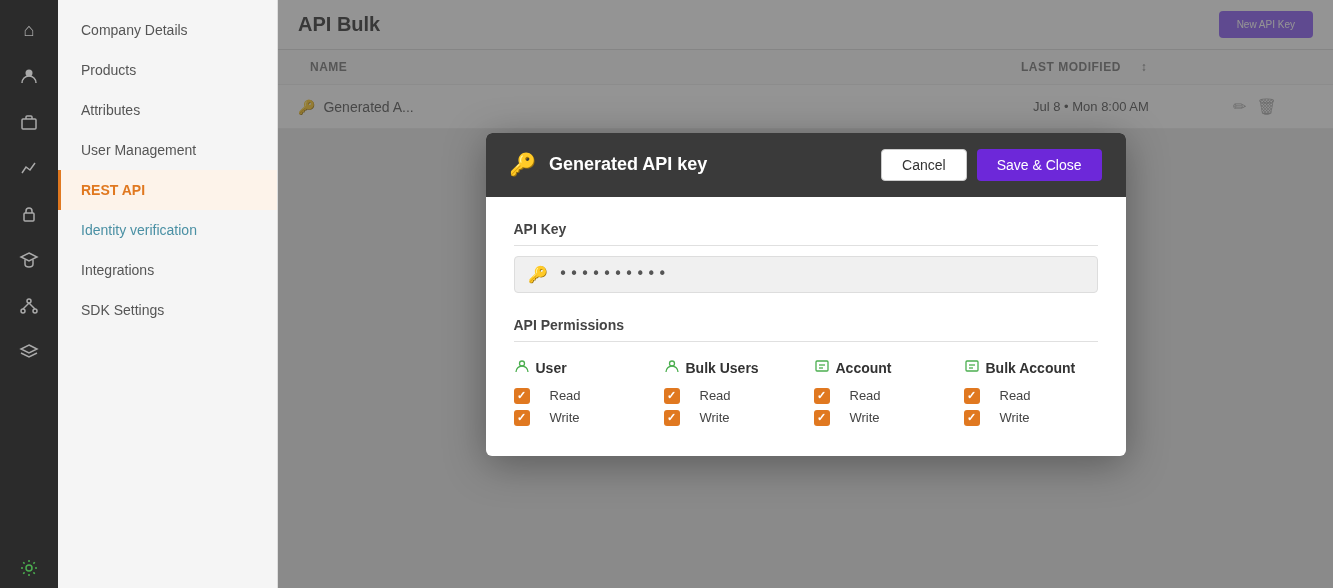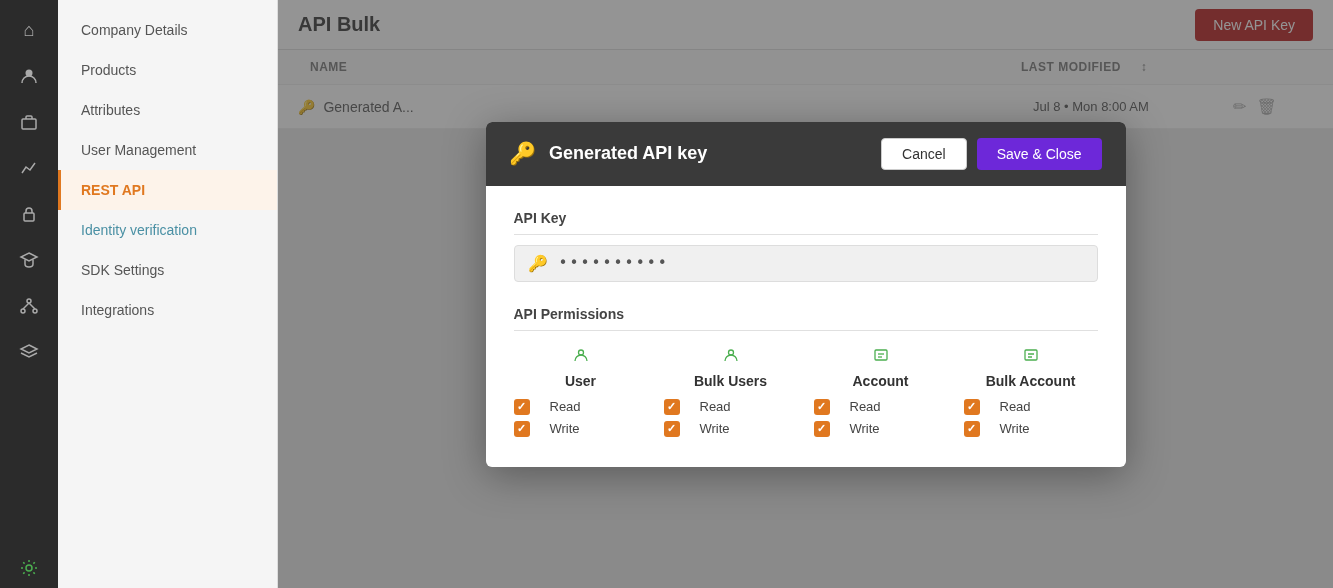--- a/index.html
+++ b/index.html
@@ -70,26 +70,26 @@
       align-items: center;
       justify-content: space-between;
       border-bottom: 1px solid #ddd;
     }
     .page-title {
       font-size: 20px;
       font-weight: 600;
       color: #333;
     }
     .new-api-btn {
-      background: #b91c1c;
+      background: #8b5cf6;
       color: #fff;
       border: none;
       padding: 8px 18px;
       border-radius: 4px;
-      font-size: 14px;
+      font-size: 10px;
       font-weight: 500;
       cursor: pointer;
     }
 
     
     .table-area {
       background: #fff;
       margin: 0;
     }
     .table-header {
@@ -227,21 +227,20 @@
     }
     .permission-group { }
     .permission-group-header {
       display: flex;
       align-items: center;
       gap: 6px;
       margin-bottom: 10px;
       font-size: 14px;
       font-weight: 600;
       color: #333;
-      flex-direction: column;
     }
     .perm-user-icon { color: #4caf50; font-size: 16px; }
     .perm-acct-icon { color: #4caf50; font-size: 16px; }
     .permission-item {
       display: flex;
       align-items: center;
       gap: 20px;
       font-size: 13px;
       color: #444;
       margin-bottom: 6px;
@@ -324,22 +323,22 @@
   </div>
 </div>
 
 <div class="sidebar">
   <div class="sidebar-item">Company Details</div>
   <div class="sidebar-item">Products</div>
   <div class="sidebar-item">Attributes</div>
   <div class="sidebar-item">User Management</div>
   <div class="sidebar-item active">REST API</div>
   <div class="sidebar-item link-color">Identity verification</div>
+  <div class="sidebar-item">Integrations</div>
   <div class="sidebar-item">SDK Settings</div>
-  <div class="sidebar-item">Integrations</div>
 </div>
 
 <div class="main">
 
   <div class="page-header">
     <span class="page-title">API Bulk</span>
     <button class="new-api-btn">New API Key</button>
   </div>
 
   <div class="table-area">

